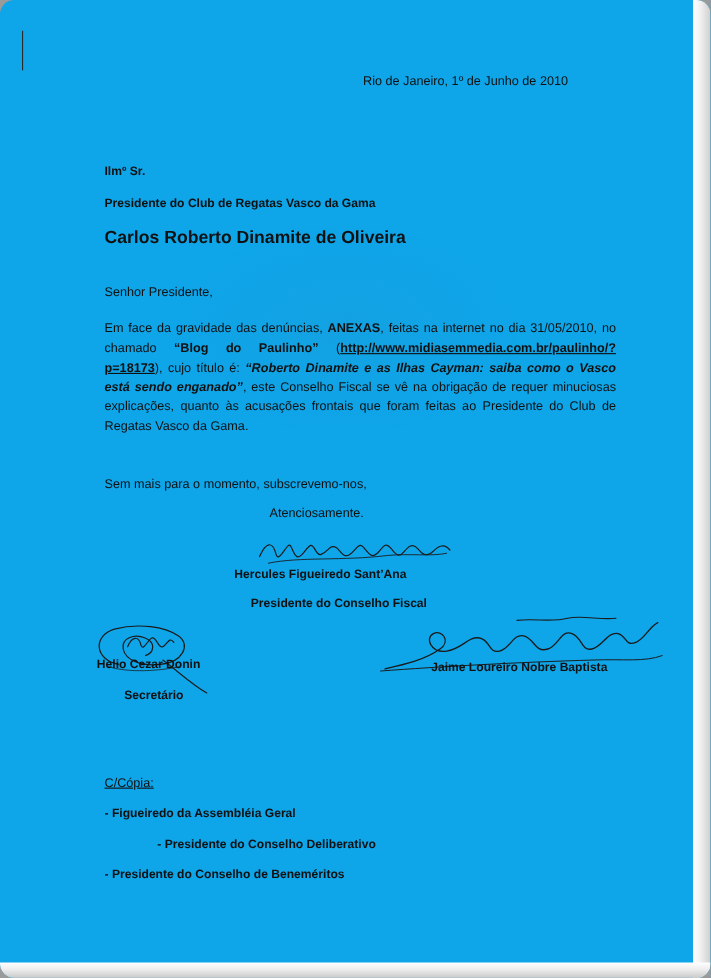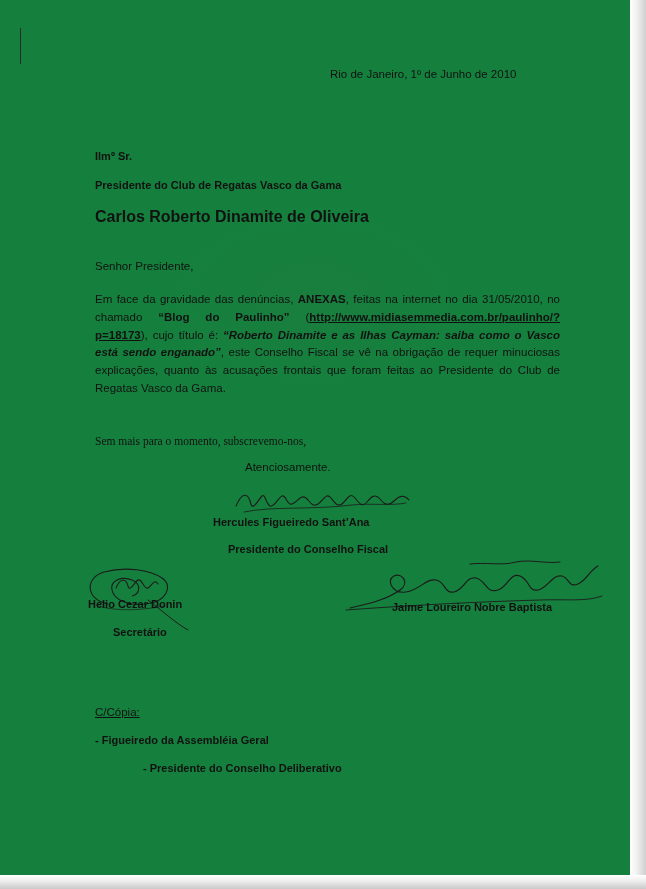--- a/index.html
+++ b/index.html
@@ -7,22 +7,23 @@
     padding: 0;
     background: #9a9a9a;
   }
   body {
     font-family: "Liberation Sans", sans-serif;
   }
   .page {
     position: relative;
     width: 646px;
     height: 889px;
-    background: #15803d;
+    background: #0ea5e9;
     overflow: hidden;
+    border-radius: 13px;
   }
   
   .scan-edge-right {
     position: absolute;
     top: 0;
     right: 0;
     width: 16px;
     height: 889px;
     background: linear-gradient(to right, #ffffff 0%, #f2f2f2 40%, #cfcfcf 100%);
   }
@@ -66,21 +67,21 @@
     font-size: 11.5px;
     line-height: 1.55;
     text-align: justify;
   }
   .addr-1 { top: 148px; font-weight: bold; font-size: 11px; }
   .addr-2 { top: 177px; font-weight: bold; font-size: 11px; }
   .addr-3 { top: 205px; font-weight: bold; font-size: 16px; }
   .greeting { top: 258px; font-size: 11.5px; }
   .para-1 { top: 291px; }
   .para-2 { top: 377px; }
-  .para-3 { top: 433px; font-family: Liberation Serif, serif; }
+  .para-3 { top: 433px; }
   .closing {
     position: absolute;
     left: 245px;
     top: 461px;
     font-size: 11.5px;
     color: #111;
   }
   .sig-name {
     position: absolute;
     font-weight: bold;
@@ -187,18 +188,19 @@
     <svg class="scribble" style="left:340px; top:560px;" width="265" height="56" viewBox="0 0 265 56">
       <path d="M10 48 C28 44, 46 40, 60 30 C70 23, 62 12, 54 16 C46 20, 52 34, 66 32 C80 30, 86 18, 96 20 C106 22, 104 34, 114 32 C124 30, 126 16, 136 18 C146 20, 146 34, 158 30 C168 27, 170 12, 180 16 C190 20, 188 32, 198 30 C208 28, 212 14, 222 16 C230 18, 228 28, 238 24 C246 21, 250 10, 258 6" fill="none" stroke="#1b1b1b" stroke-width="1.2" stroke-linecap="round"></path>
       <path d="M130 4 C146 2, 162 6, 176 2 C190 -1, 206 4, 220 2" fill="none" stroke="#1b1b1b" stroke-width="1" stroke-linecap="round"></path>
       <path d="M6 50 C60 46, 130 42, 200 40 C226 39, 246 42, 262 36" fill="none" stroke="#1b1b1b" stroke-width="0.9" stroke-linecap="round"></path>
     </svg>
     <div class="sig-name sig3-name">Jaime Loureiro Nobre Baptista</div>
 
     <div class="copy-title">C/Cópia:</div>
     <div class="copy-item copy-1">- Figueiredo da Assembléia Geral</div>
     <div class="copy-item copy-2">- Presidente do Conselho Deliberativo</div>
+    <div class="copy-item copy-3">- Presidente do Conselho de Beneméritos</div>
 
   </div>
 
   <div class="scan-edge-right"></div>
   <div class="scan-edge-bottom"></div>
 </div>
 
 </body></html>

